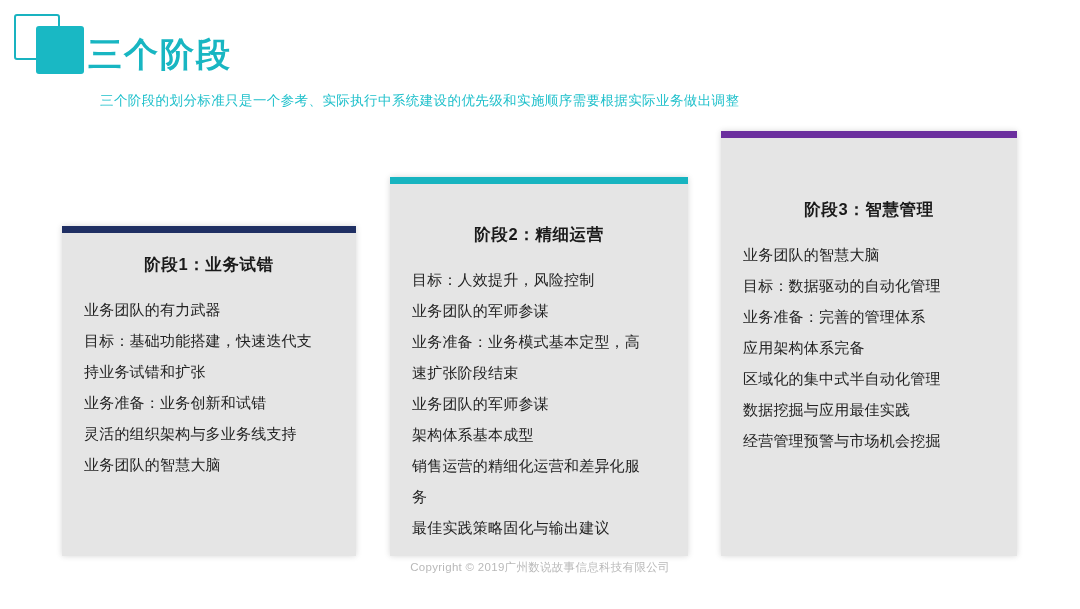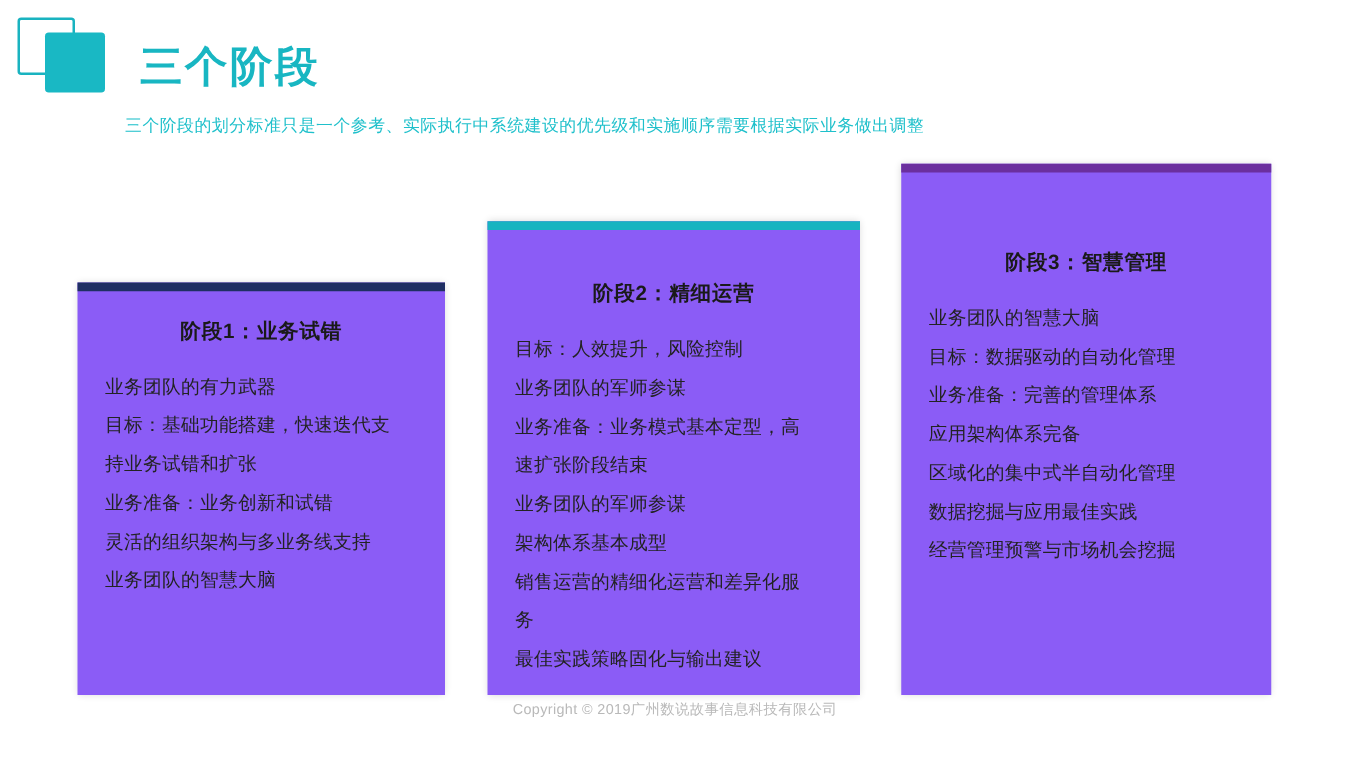--- a/index.html
+++ b/index.html
@@ -38,21 +38,21 @@
     left: 36px;
     top: 26px;
     width: 48px;
     height: 48px;
     background: #19b8c4;
     border-radius: 3px;
   }
 
   .title {
     position: absolute;
-    left: 112px;
+    left: 88px;
     top: 32px;
     font-size: 34px;
     font-weight: bold;
     color: #18b6c2;
     letter-spacing: 2px;
     line-height: 44px;
     white-space: nowrap;
   }
   .subtitle {
     position: absolute;
@@ -60,21 +60,21 @@
     top: 92px;
     font-size: 13.5px;
     color: #1fc0cb;
     letter-spacing: 0.4px;
     white-space: nowrap;
   }
 
   
   .card {
     position: absolute;
-    background: #8b5cf6;
+    background: #e5e5e5;
     box-shadow: 0 0 6px rgba(0,0,0,0.16);
     box-sizing: border-box;
   }
   .card-accent {
     position: absolute;
     left: 0;
     top: 0;
     width: 100%;
     height: 7px;
   }

